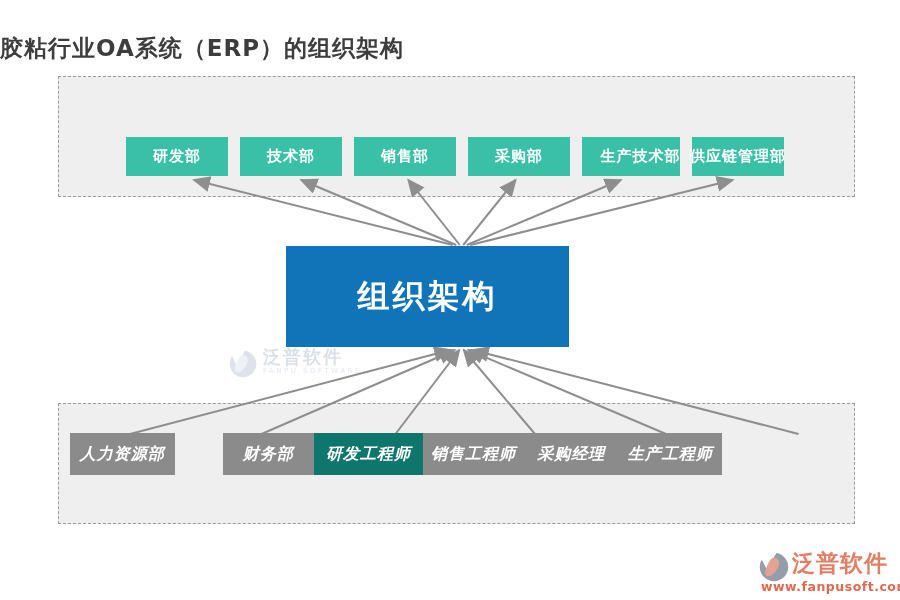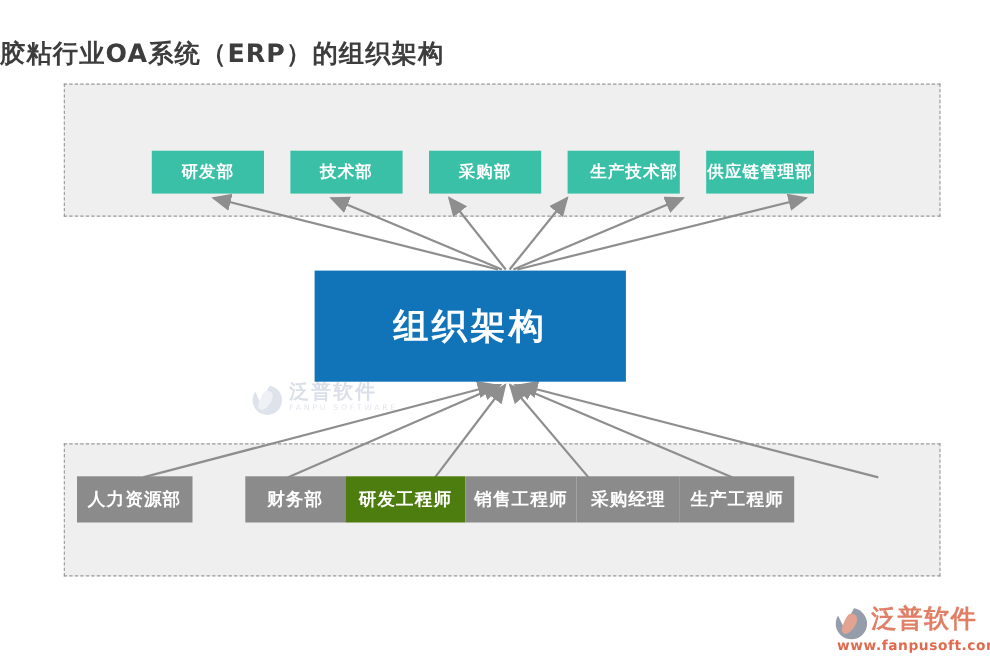--- a/index.html
+++ b/index.html
@@ -12,27 +12,27 @@
     font-size:23px;font-weight:bold;color:#3d3d3d;letter-spacing:1px;z-index:2;
   }
   .panel{
     position:absolute;left:58px;width:797px;height:121px;
     background:#efefef;border:1px dashed #9a9a9a;box-sizing:border-box;z-index:1;
   }
   .panel.top{top:76px;}
   .panel.bottom{top:403px;}
   .row{position:absolute;display:flex;z-index:3;}
   .row.depts{left:126px;top:137px;height:39px;gap:12px;}
-  .row.roles{left:70px;top:433px;width:652px;height:42px;justify-content:space-between;}
+  .row.roles{left:70px;top:433px;width:652px;height:42px;justify-content:space-between;font-style:italic;}
   .node-btn{
     display:flex;align-items:center;justify-content:center;
     color:#fff;font-size:15px;font-weight:bold;letter-spacing:1px;
     box-sizing:border-box;white-space:nowrap;
   }
-  .depts .node-btn{width:102px;height:39px;margin-left:12px;}
+  .depts .node-btn{width:102px;height:39px;}
   .depts .node-btn:nth-child(5){width:98px;}
   .depts .node-btn:nth-child(6){width:92px;}
   .roles .node-btn{height:42px;font-size:16px;}
   .roles .node-btn:nth-child(1){width:120px;}
   .roles .node-btn:nth-child(2){width:105px;margin-left:48px;}
   .roles .node-btn:nth-child(3){width:125px;}
   .roles .node-btn:nth-child(4){width:116px;}
   .roles .node-btn:nth-child(5){width:108px;}
   .roles .node-btn:nth-child(6){width:119px;}
   .center-node{
@@ -85,31 +85,32 @@
       <line x1="261.5" y1="434" x2="454.75" y2="350" stroke="#8e8e8e" stroke-width="2" marker-end="url(#ah)"></line>
       <line x1="395.5" y1="434" x2="459.25" y2="350" stroke="#8e8e8e" stroke-width="2" marker-end="url(#ah)"></line>
       <line x1="535" y1="434" x2="463.75" y2="350" stroke="#8e8e8e" stroke-width="2" marker-end="url(#ah)"></line>
       <line x1="666" y1="434" x2="468.25" y2="350" stroke="#8e8e8e" stroke-width="2" marker-end="url(#ah)"></line>
       <line x1="798.5" y1="434" x2="472.75" y2="350" stroke="#8e8e8e" stroke-width="2" marker-end="url(#ah)"></line>
     </svg>
 
   <div class="row depts" id="dept-row">
       <div class="node-btn" style="background: rgb(58, 192, 166);">研发部</div>
       <div class="node-btn" style="background: rgb(58, 192, 166);">技术部</div>
+      <div class="node-btn" style="background: rgb(58, 192, 166);">销售部</div>
       <div class="node-btn" style="background: rgb(58, 192, 166);">采购部</div>
       <div class="node-btn" style="background: rgb(58, 192, 166); padding-left: 19px;">生产技术部</div>
       <div class="node-btn" style="background: rgb(58, 192, 166);">供应链管理部</div>
     </div>
 
   <div class="center-node" id="center-node" style="background: rgb(17, 115, 184);">组织架构</div>
 
   <div class="row roles" id="role-row">
       <div class="node-btn" style="background: rgb(139, 139, 139);">人力资源部</div>
       <div class="node-btn" style="background: rgb(139, 139, 139);">财务部</div>
-      <div class="node-btn" style="background: #4d7c0f;">研发工程师</div>
+      <div class="node-btn" style="background: #0f766e;">研发工程师</div>
       <div class="node-btn" style="background: rgb(139, 139, 139);">销售工程师</div>
       <div class="node-btn" style="background: rgb(139, 139, 139);">采购经理</div>
       <div class="node-btn" style="background: rgb(139, 139, 139);">生产工程师</div>
     </div>
 
   <div class="watermark">
     <svg width="30" height="32" viewBox="0 0 36 38">
       <circle cx="18" cy="20" r="16" fill="#dde2ea"></circle>
       <path d="M3 6 L22 2 L10 22 Z" fill="#ffffff"></path>
       <path d="M16 10 c9 -2 11 8 2 17 c-7 7 -12 2 -9 -5 c2 -5 4 -10 7 -12 z" fill="#eef1f5"></path>

